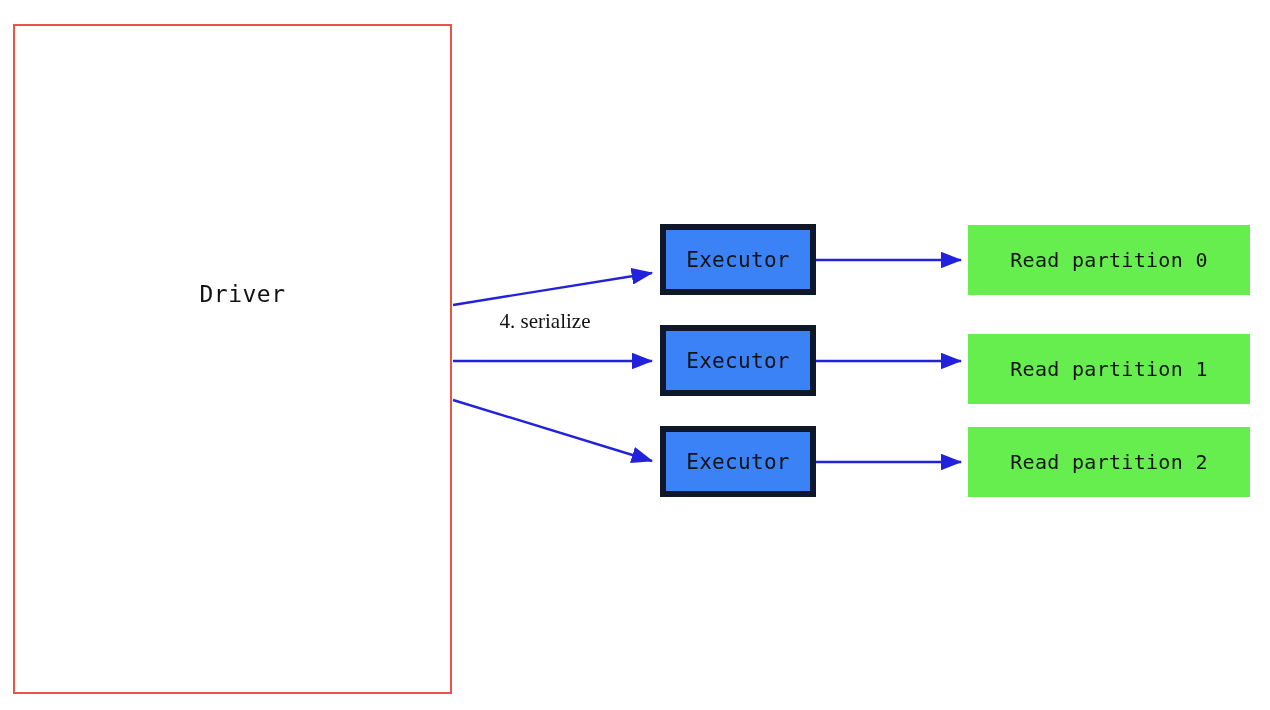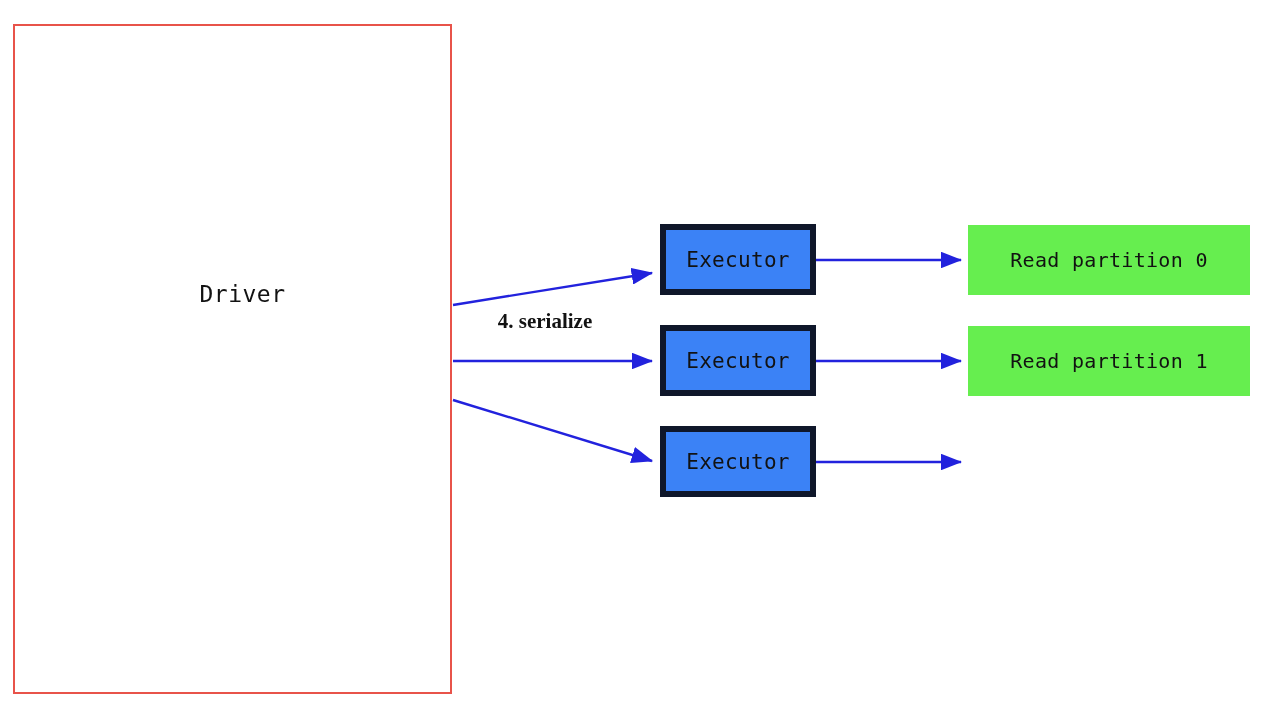--- a/index.html
+++ b/index.html
@@ -98,38 +98,37 @@
     align-items: center;
     justify-content: center;
   }
   .partition-box .label {
     font-family: "DejaVu Sans Mono", "Liberation Mono", monospace;
     font-size: 20px;
     color: #121212;
     letter-spacing: 0.3px;
   }
   #partition-0 { top: 225px; }
-  #partition-1 { top: 326px; }
+  #partition-1 { top: 334px; }
   #partition-2 { top: 427px; }
 
   
   .edge-label {
     position: absolute;
     font-family: "Liberation Serif", "DejaVu Serif", serif;
     font-size: 21px;
     line-height: 25px;
     color: #121212;
     text-align: center;
     white-space: nowrap;
   }
   #edge-label-serialize {
     left: 455px;
     top: 309px;
     width: 180px;
-    font-weight: bold;
   }
   #edge-label-create-reader {
     left: 836px;
     top: 309px;
     width: 118px;
   }
 </style>
 </head>
 <body>
 
@@ -164,19 +163,22 @@
   <div class="executor-box" id="executor-2">
     <span class="label">Executor</span>
   </div>
 
   <div class="partition-box" id="partition-0">
     <span class="label">Read partition 0</span>
   </div>
   <div class="partition-box" id="partition-1">
     <span class="label">Read partition 1</span>
   </div>
+  <div class="partition-box" id="partition-2">
+    <span class="label">Read partition 2</span>
+  </div>
 
   <div class="edge-label" id="edge-label-serialize">
     <div>4. serialize</div>
   </div>
 
 
 </div>
 
 </body></html>

